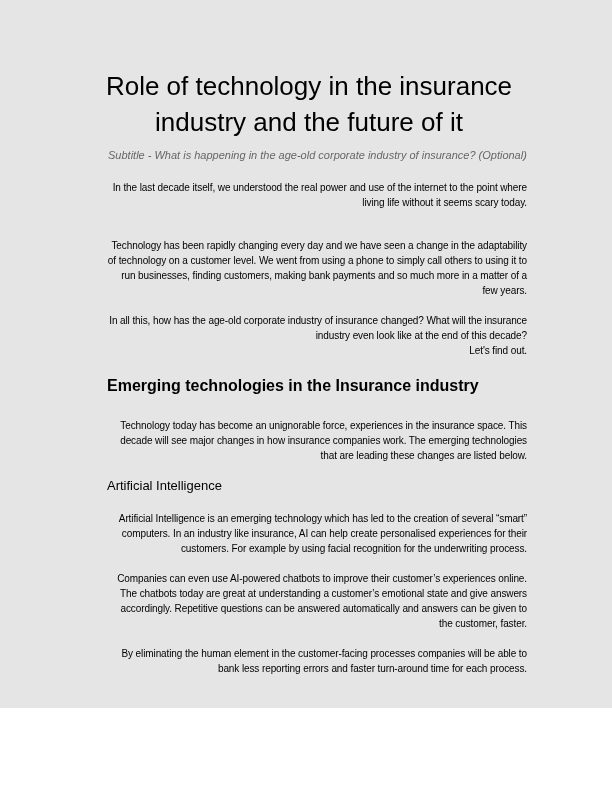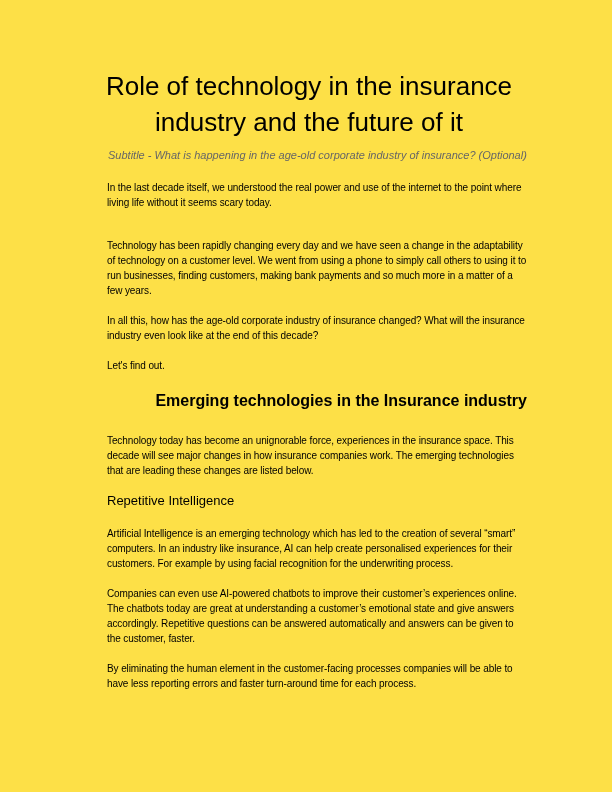--- a/index.html
+++ b/index.html
@@ -13,22 +13,22 @@
       position: relative;
       overflow: hidden;
       font-family: "Liberation Sans", sans-serif;
       color: #000000;
     }
     .page {
       position: absolute;
       left: 0;
       top: 0;
       width: 612px;
-      height: 792px;
-      background: #fde047;
+      height: 708px;
+      background: #e5e5e5;
     }
     .content {
       position: absolute;
       left: 107px;
       top: 68px;
       width: 420px;
     }
     .title {
       font-size: 26px;
       line-height: 36px;
@@ -46,20 +46,21 @@
       color: #666666;
       margin: 8px 0 0 1px;
       font-style: italic;
     }
     p.body {
       font-size: 10px;
       line-height: 15px;
       margin: 0;
       color: #000000;
       letter-spacing: -0.1px;
+      text-align: right;
     }
     .h1 {
       font-size: 16px;
       font-weight: bold;
       line-height: 20px;
       margin: 0;
       color: #000000;
     }
     .h2 {
       font-size: 13px;
@@ -75,26 +76,26 @@
 <div class="page">
   <div class="content">
 
     <h1 class="title">Role of technology in the insurance industry and the future of it</h1>
 
     <p class="subtitle">Subtitle - What is happening in the age-old corporate industry of insurance? (Optional)</p>
 
     <p class="body" style="margin-top:18px;">In the last decade itself, we understood the real power and use of the internet to the point where living life without it seems scary today.</p>
     <p class="body" style="margin-top:28px;">Technology has been rapidly changing every day and we have seen a change in the adaptability of technology on a customer level. We went from using a phone to simply call others to using it to run businesses, finding customers, making bank payments and so much more in a matter of a few years.</p>
     <p class="body" style="margin-top:15px;">In all this, how has the age-old corporate industry of insurance changed? What will the insurance industry even look like at the end of this decade?</p>
-    <p class="body" style="margin-top:15px;">Let's find out.</p>
+    <p class="body" style="">Let's find out.</p>
 
-    <h2 class="h1" style="margin-top:18px;text-align:right;">Emerging technologies in the Insurance industry</h2>
+    <h2 class="h1" style="margin-top:18px;">Emerging technologies in the Insurance industry</h2>
 
     <p class="body" style="margin-top:22px;">Technology today has become an unignorable force, experiences in the insurance space. This decade will see major changes in how insurance companies work. The emerging technologies that are leading these changes are listed below.</p>
 
-    <h3 class="h2" style="margin-top:15px;">Repetitive Intelligence</h3>
+    <h3 class="h2" style="margin-top:15px;">Artificial Intelligence</h3>
 
     <p class="body" style="margin-top:17px;">Artificial Intelligence is an emerging technology which has led to the creation of several “smart” computers. In an industry like insurance, AI can help create personalised experiences for their customers. For example by using facial recognition for the underwriting process.</p>
     <p class="body" style="margin-top:15px;">Companies can even use AI-powered chatbots to improve their customer’s experiences online. The chatbots today are great at understanding a customer’s emotional state and give answers accordingly. Repetitive questions can be answered automatically and answers can be given to the customer, faster.</p>
-    <p class="body" style="margin-top:15px;">By eliminating the human element in the customer-facing processes companies will be able to have less reporting errors and faster turn-around time for each process.</p>
+    <p class="body" style="margin-top:15px;">By eliminating the human element in the customer-facing processes companies will be able to bank less reporting errors and faster turn-around time for each process.</p>
 
   </div>
 </div>
 
 </body></html>

